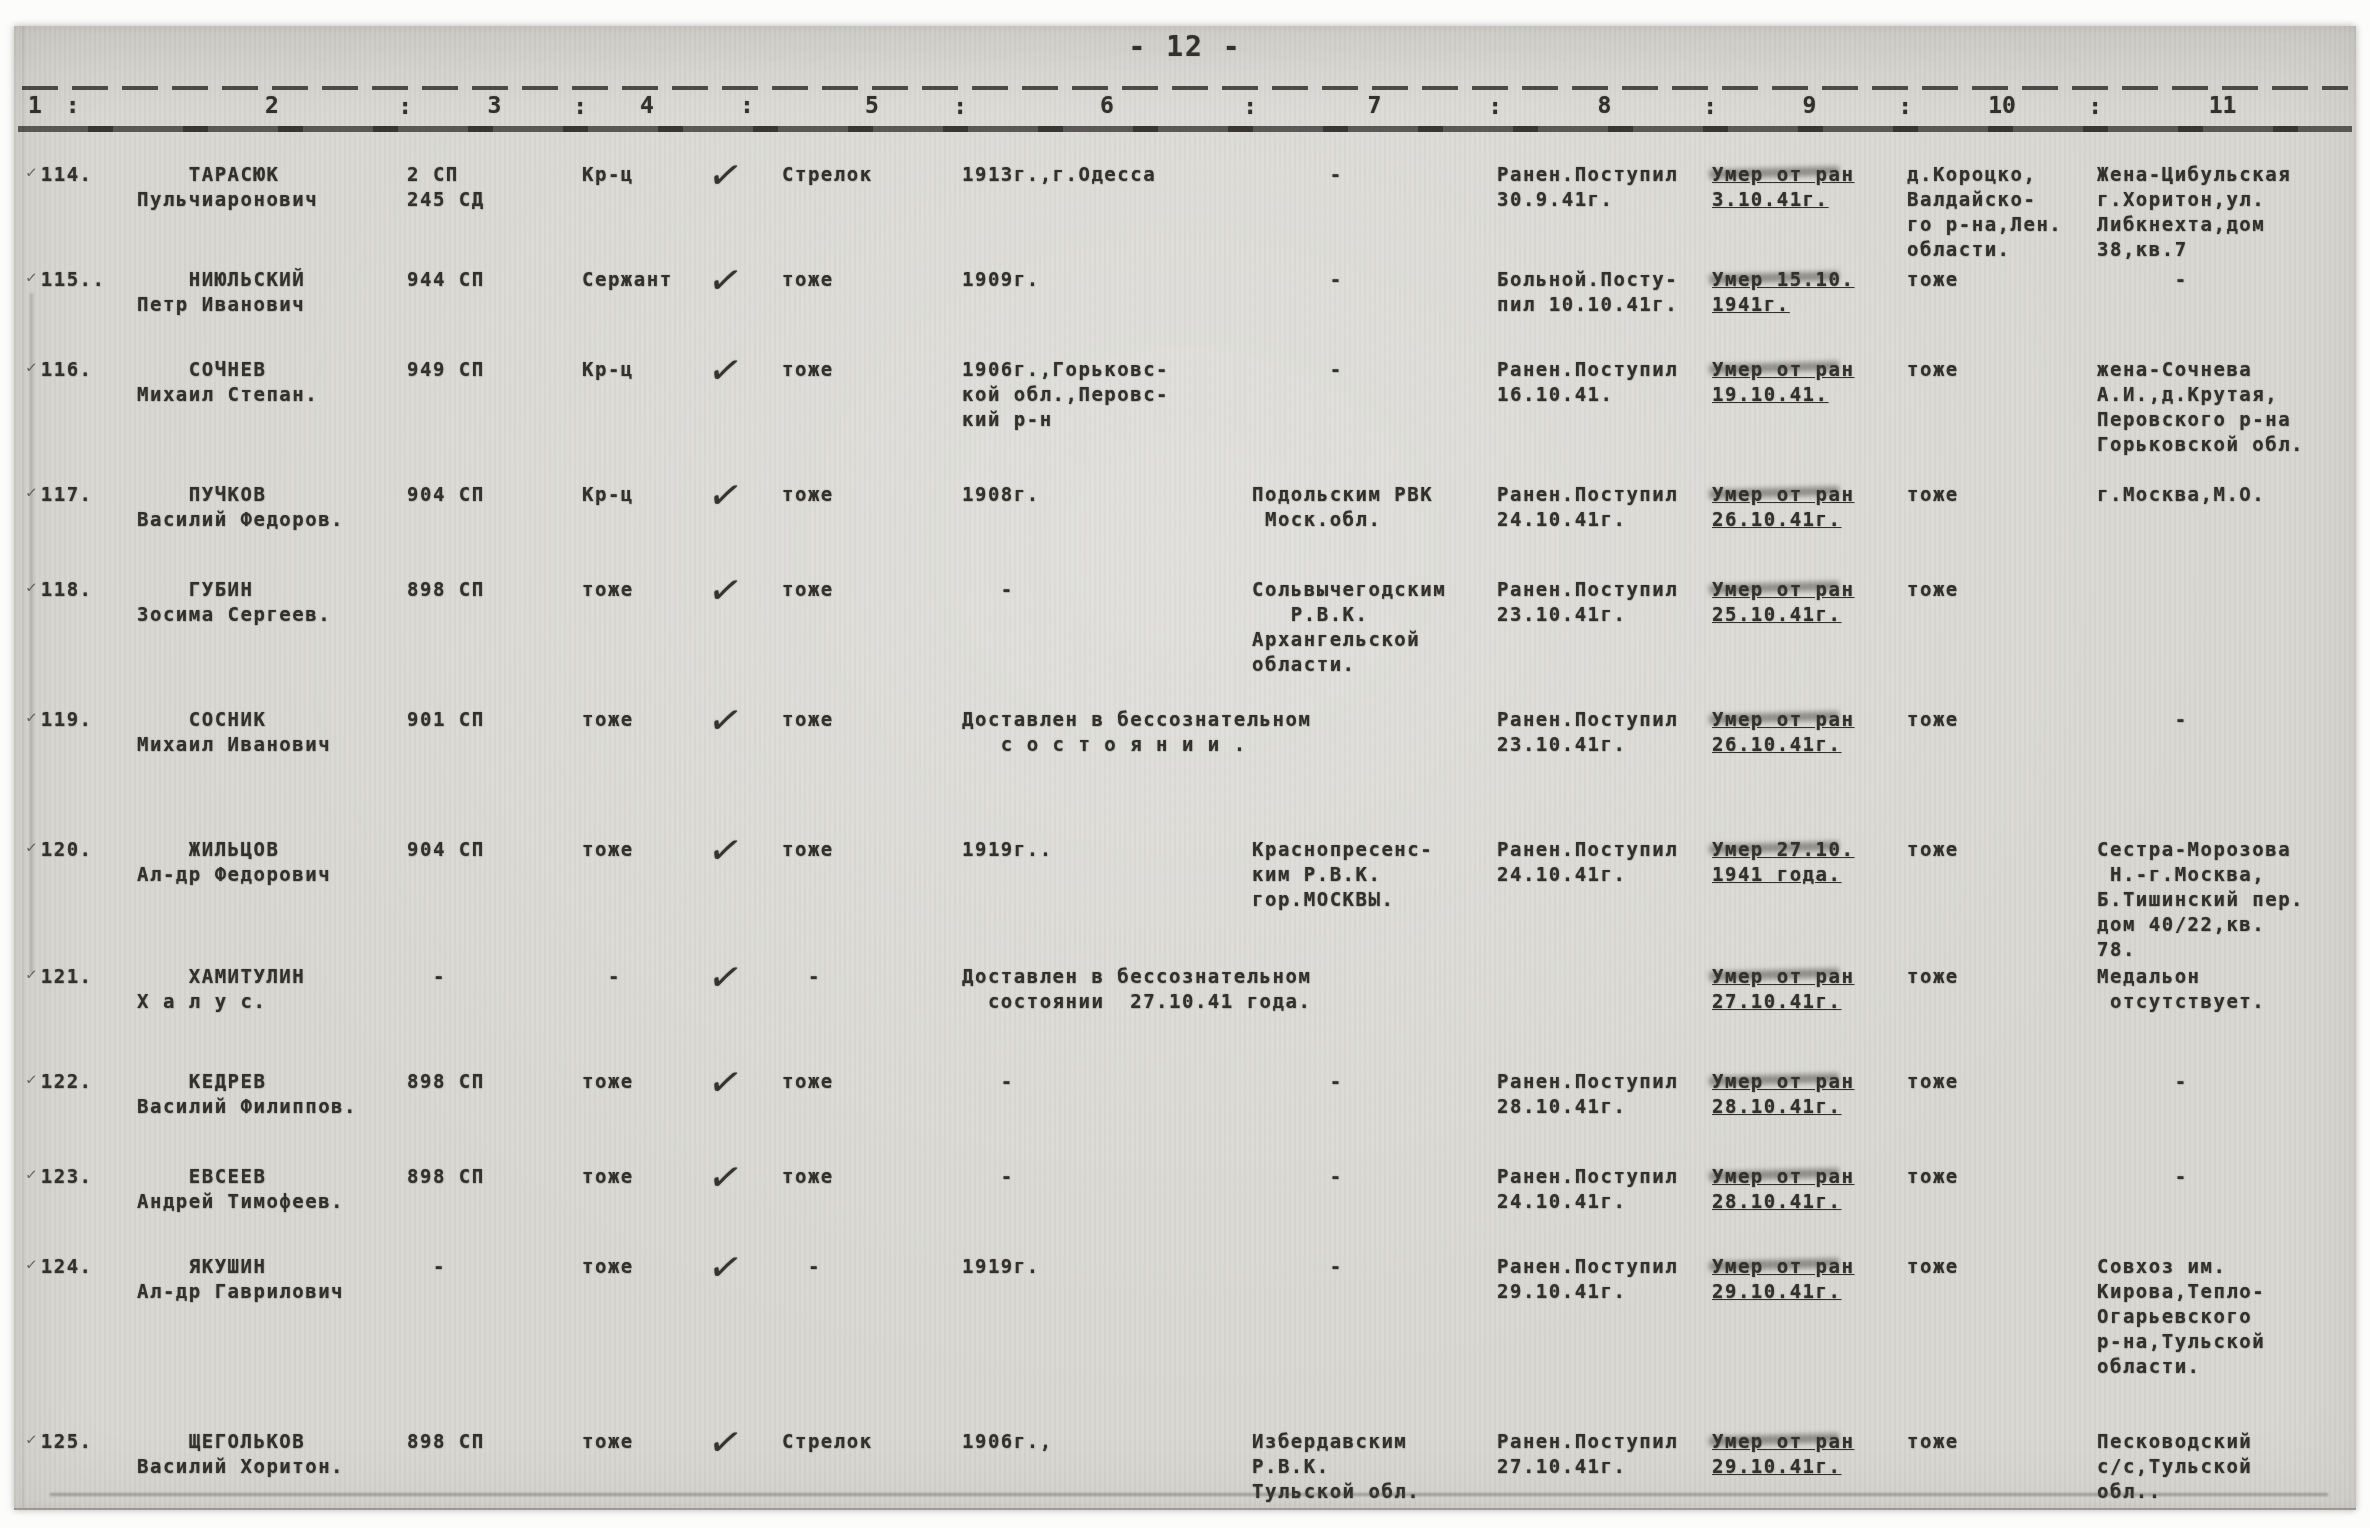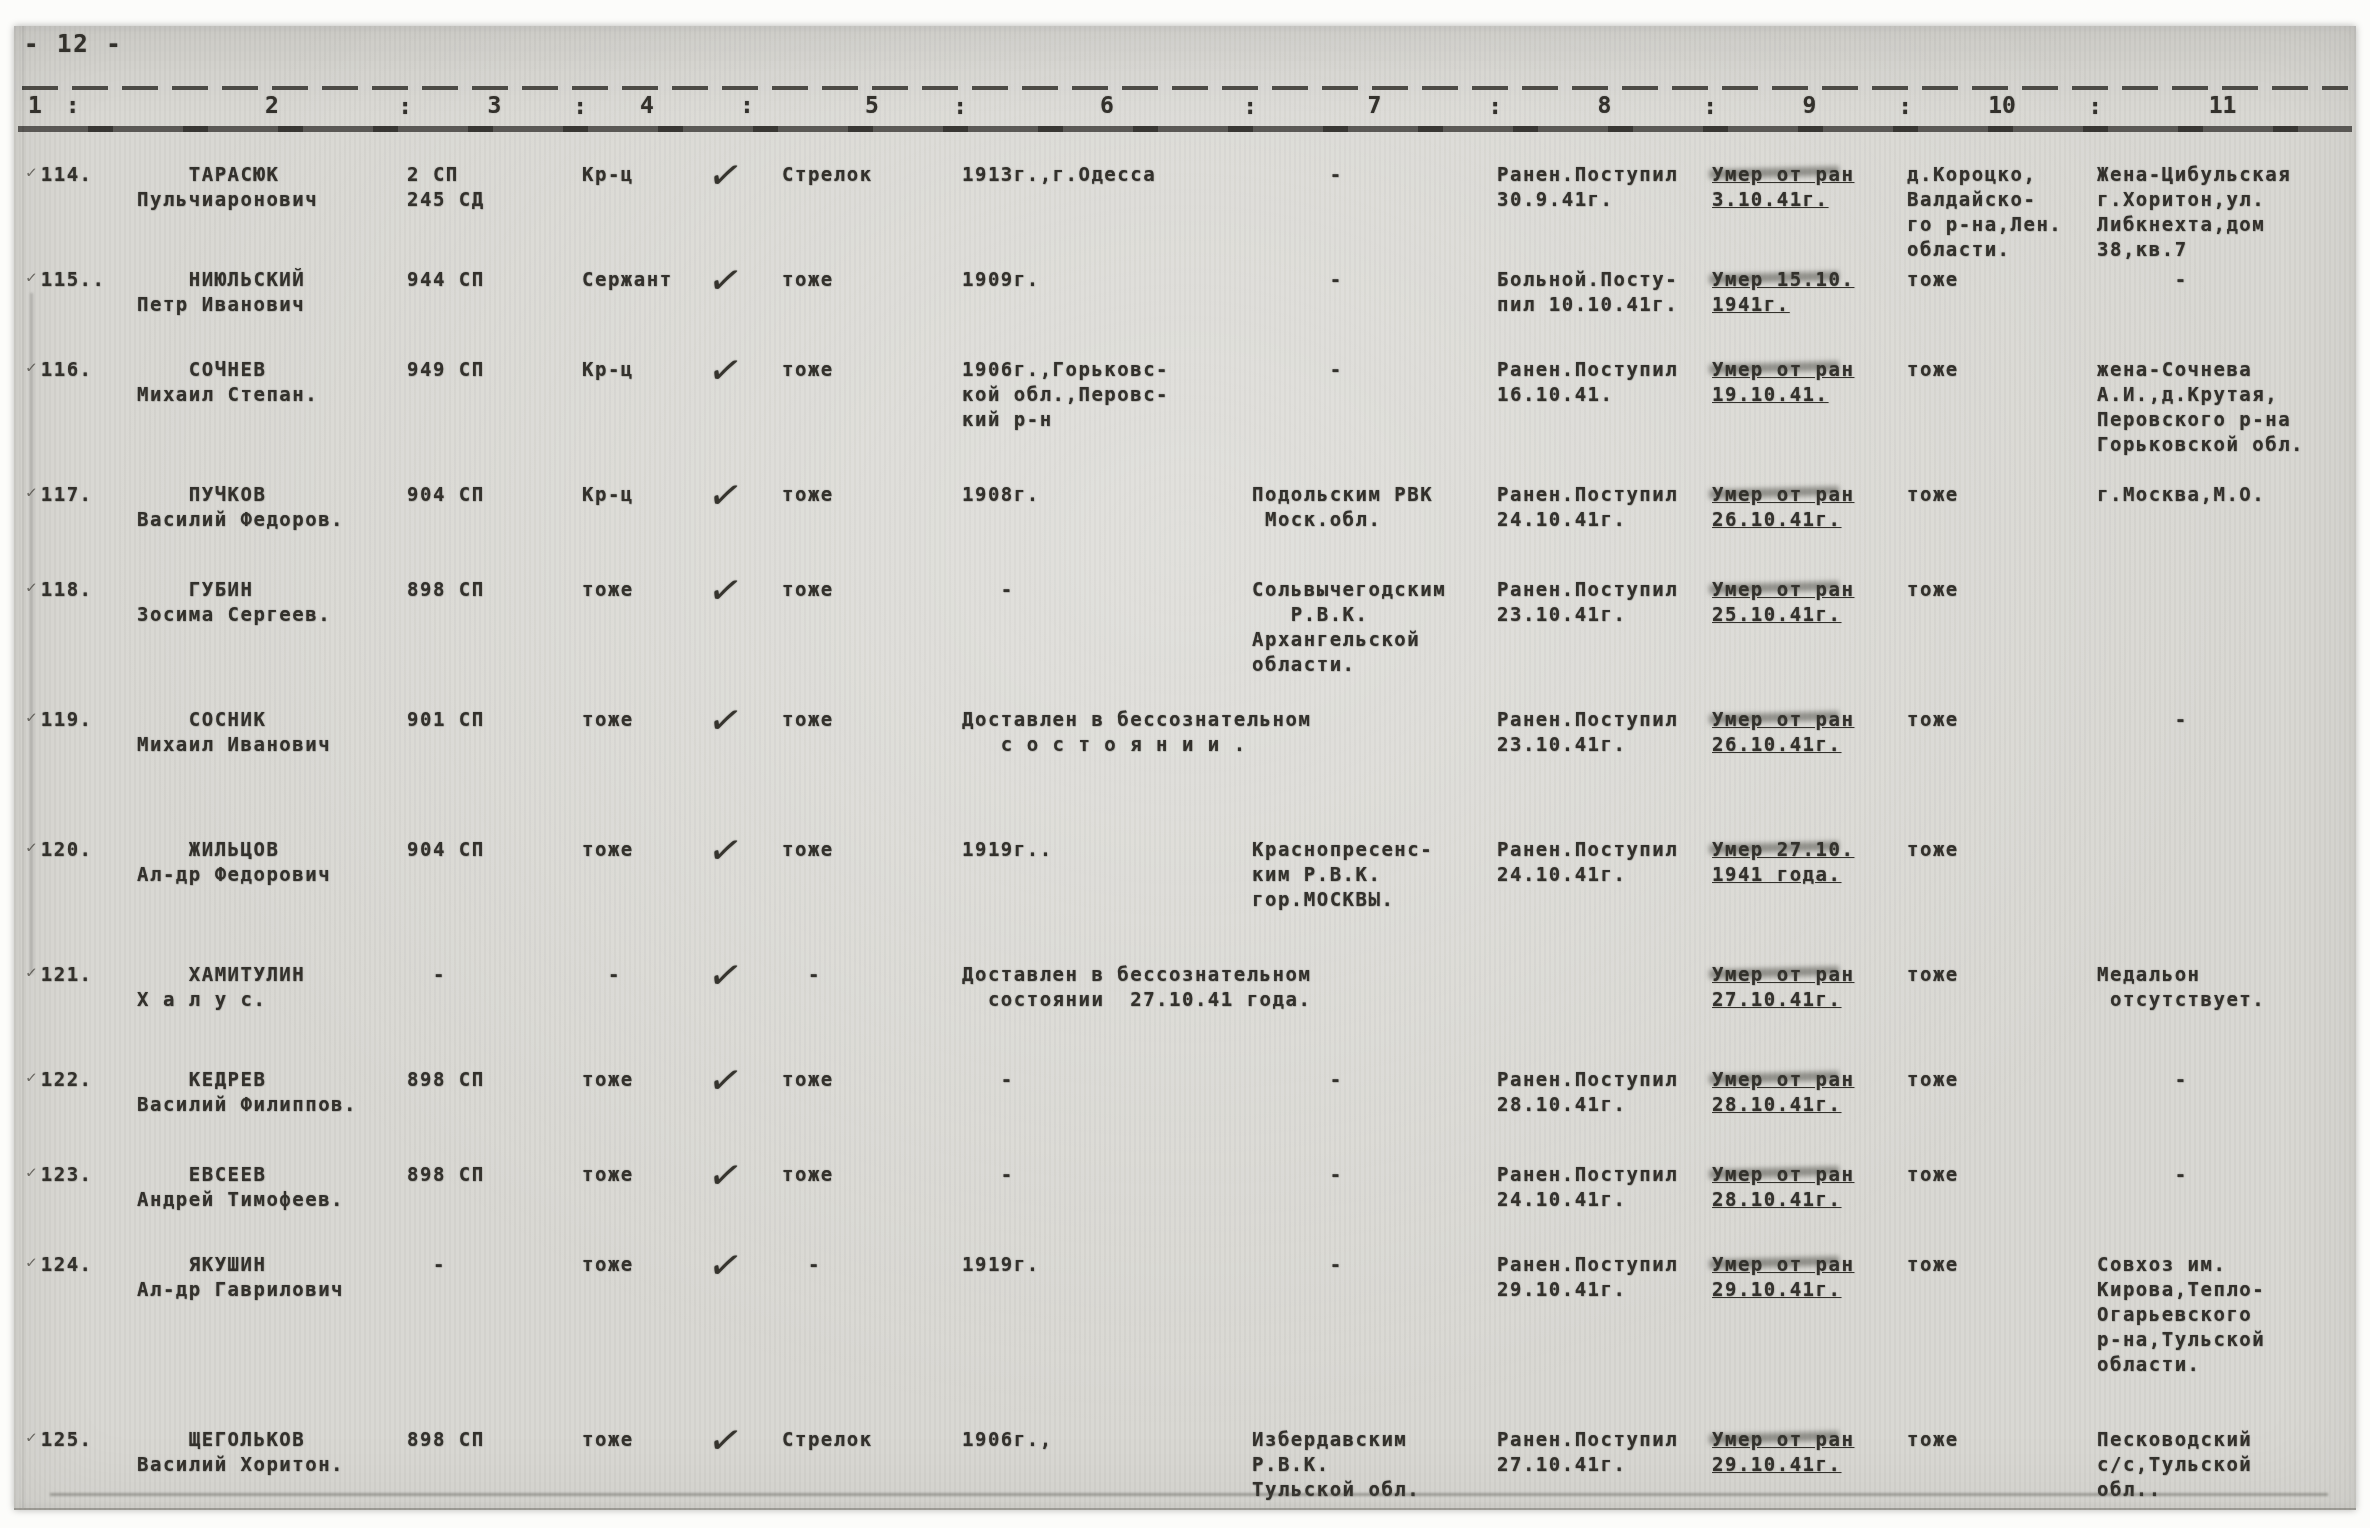--- a/index.html
+++ b/index.html
@@ -18,22 +18,22 @@
       #d8d7d2;
     box-shadow:
       0 0 7px rgba(0,0,0,0.28),
       inset 0 0 90px rgba(0,0,0,0.07),
       inset 0 0 12px rgba(0,0,0,0.06);
     border-bottom:2px solid rgba(90,88,80,0.45);
     --cols:115px 270px 175px 130px 70px 180px 290px 245px 215px 195px 190px 1fr;
     color:#33312c;
   }
   .pagenum{
-    position:absolute;top:4px;left:10px;right:0;
-    font-size:24px;font-weight:700;letter-spacing:2px;
+    position:absolute;top:4px;left:0;right:0;text-align:center;
+    font-size:28px;font-weight:700;letter-spacing:2px;
     text-shadow:0 0 1.2px rgba(40,38,34,0.5);
   }
   .rule-top{
     position:absolute;top:60px;left:8px;right:8px;height:4px;
     background:repeating-linear-gradient(90deg,#35332e 0 36px, rgba(0,0,0,0) 36px 50px);
     filter:blur(0.4px);opacity:0.85;
   }
   .hrow{
     position:absolute;top:66px;left:8px;right:8px;
     display:grid;grid-template-columns:var(--cols);
@@ -268,20 +268,25 @@
     <div class="cell c-pos" data-field="position">тоже</div>
     <div class="cell c-birth" data-field="birth">1919г..</div>
     <div class="cell c-rvk" data-field="rvk">Краснопресенс-
 ким Р.В.К.
 гор.МОСКВЫ.</div>
     <div class="cell c-adm" data-field="admitted">Ранен.Поступил
 24.10.41г.</div>
     <div class="cell c-died"><span class="smudge"></span><span data-field="died">Умер 27.10.
 1941 года.</span></div>
     <div class="cell c-burial" data-field="burial">тоже</div>
+    <div class="cell c-addr" data-field="address">Сестра-Морозова
+ Н.-г.Москва,
+Б.Тишинский пер.
+дом 40/22,кв.
+78.</div>
   </div>
         <div class="row">
     <div class="cell c-num"><span class="vtick">✓</span><span data-field="num">121.</span></div>
     <div class="cell c-name" data-field="name">    ХАМИТУЛИН
 Х а л у с.</div>
     <div class="cell c-unit" data-field="unit">  -</div>
     <div class="cell c-rank" data-field="rank">  -</div>
     <div class="cell c-check"><span class="bigcheck">✓</span></div>
     <div class="cell c-pos" data-field="position">  -</div>
     <div class="cell c-birth" data-field="birth">Доставлен в бессознательном

